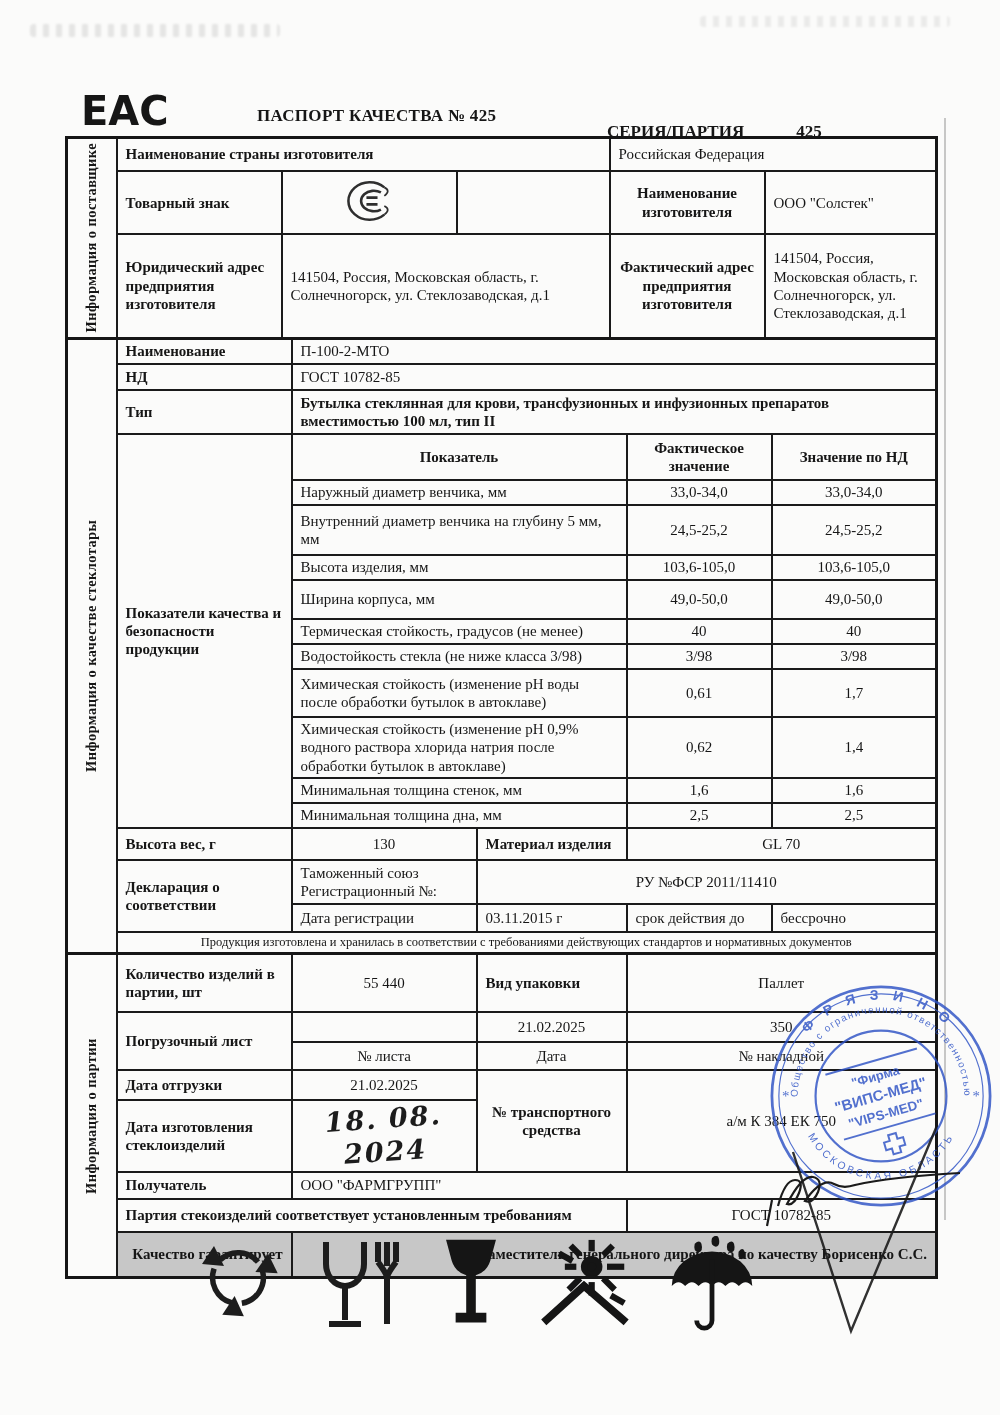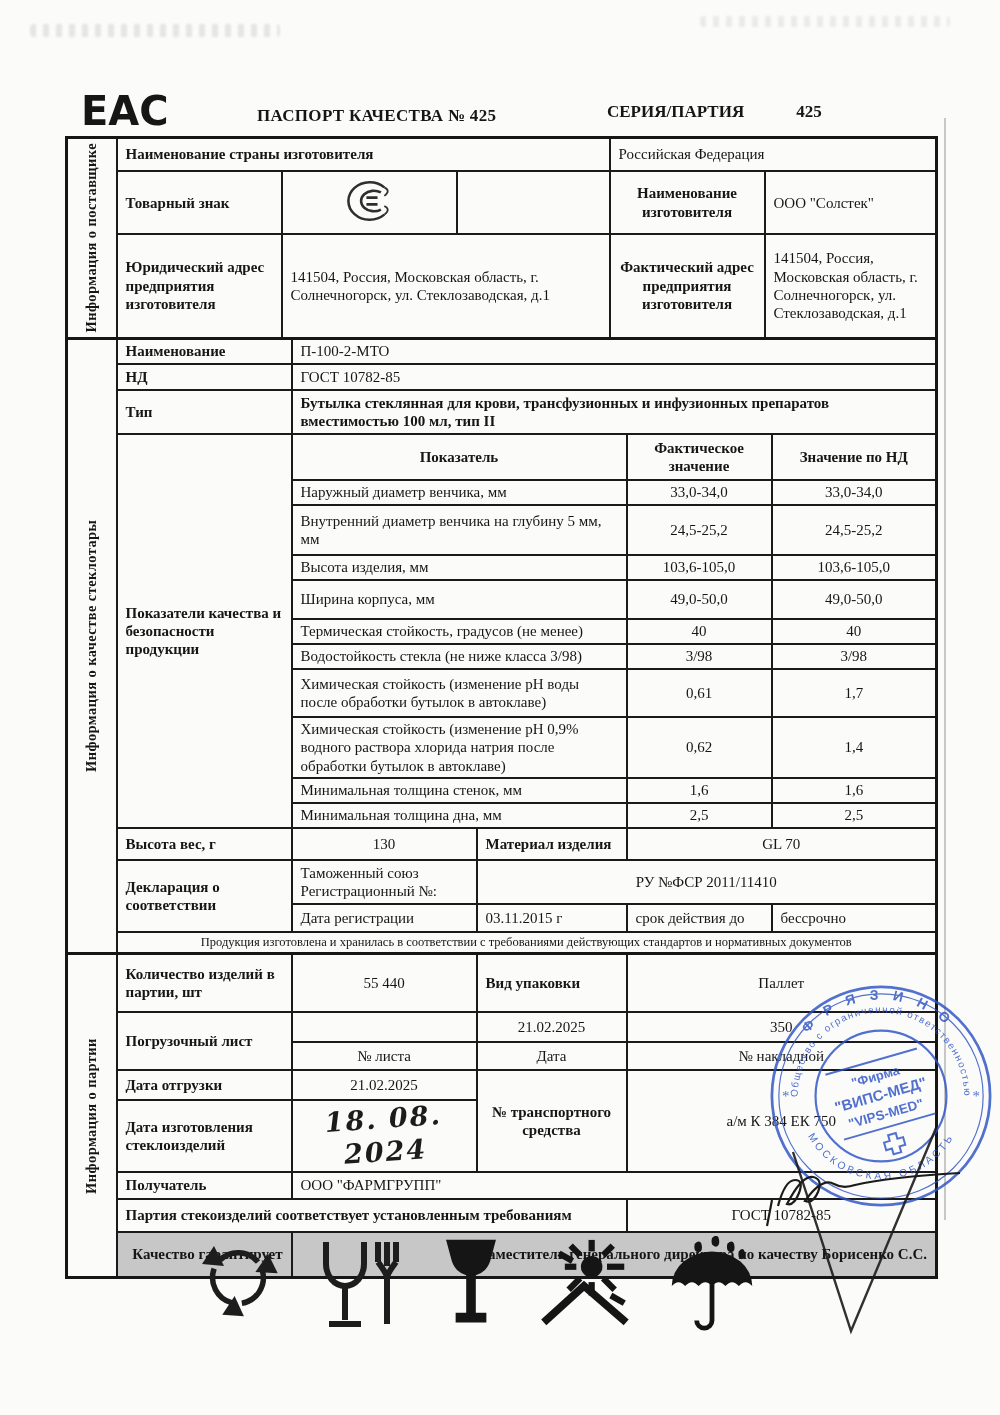--- a/index.html
+++ b/index.html
@@ -11,21 +11,21 @@
   .smudge{position:absolute;filter:blur(1.2px);opacity:.16;border-radius:4px;
           background:repeating-linear-gradient(90deg,#777 0 6px,transparent 6px 13px);}
   .scanline{position:absolute;background:rgba(90,90,90,.32);}
 
   
   .hdr{position:absolute;top:94px;left:65px;width:880px;height:42px;}
   .eac{position:absolute;left:16px;top:-6px;font-family:"DejaVu Sans",sans-serif;
        font-weight:900;font-size:40px;letter-spacing:0px;transform:scaleY(1.02);}
   .title{position:absolute;left:192px;top:12px;font-weight:bold;font-size:17px;letter-spacing:.3px;}
   .series{position:absolute;left:542px;top:8px;font-weight:bold;font-size:17px;}
-  .series .val{display:inline-block;margin-left:52px;}
+  .series .val{display:inline-block;margin-left:52px;margin-top:20px;}
 
   
   .doc{position:absolute;left:65px;top:136px;width:872px;}
   table{border-collapse:collapse;table-layout:fixed;width:870px;border:3px solid #161616;}
   td{border:2px solid #1a1a1a;padding:2px 8px;font-size:15px;line-height:1.22;
      vertical-align:middle;overflow:hidden;word-wrap:break-word;}
   .t2,.t3{margin-top:-3px;}
   .c{text-align:center;}
   .b{font-weight:bold;}
   .side{writing-mode:vertical-rl;transform:rotate(180deg);text-align:center;

